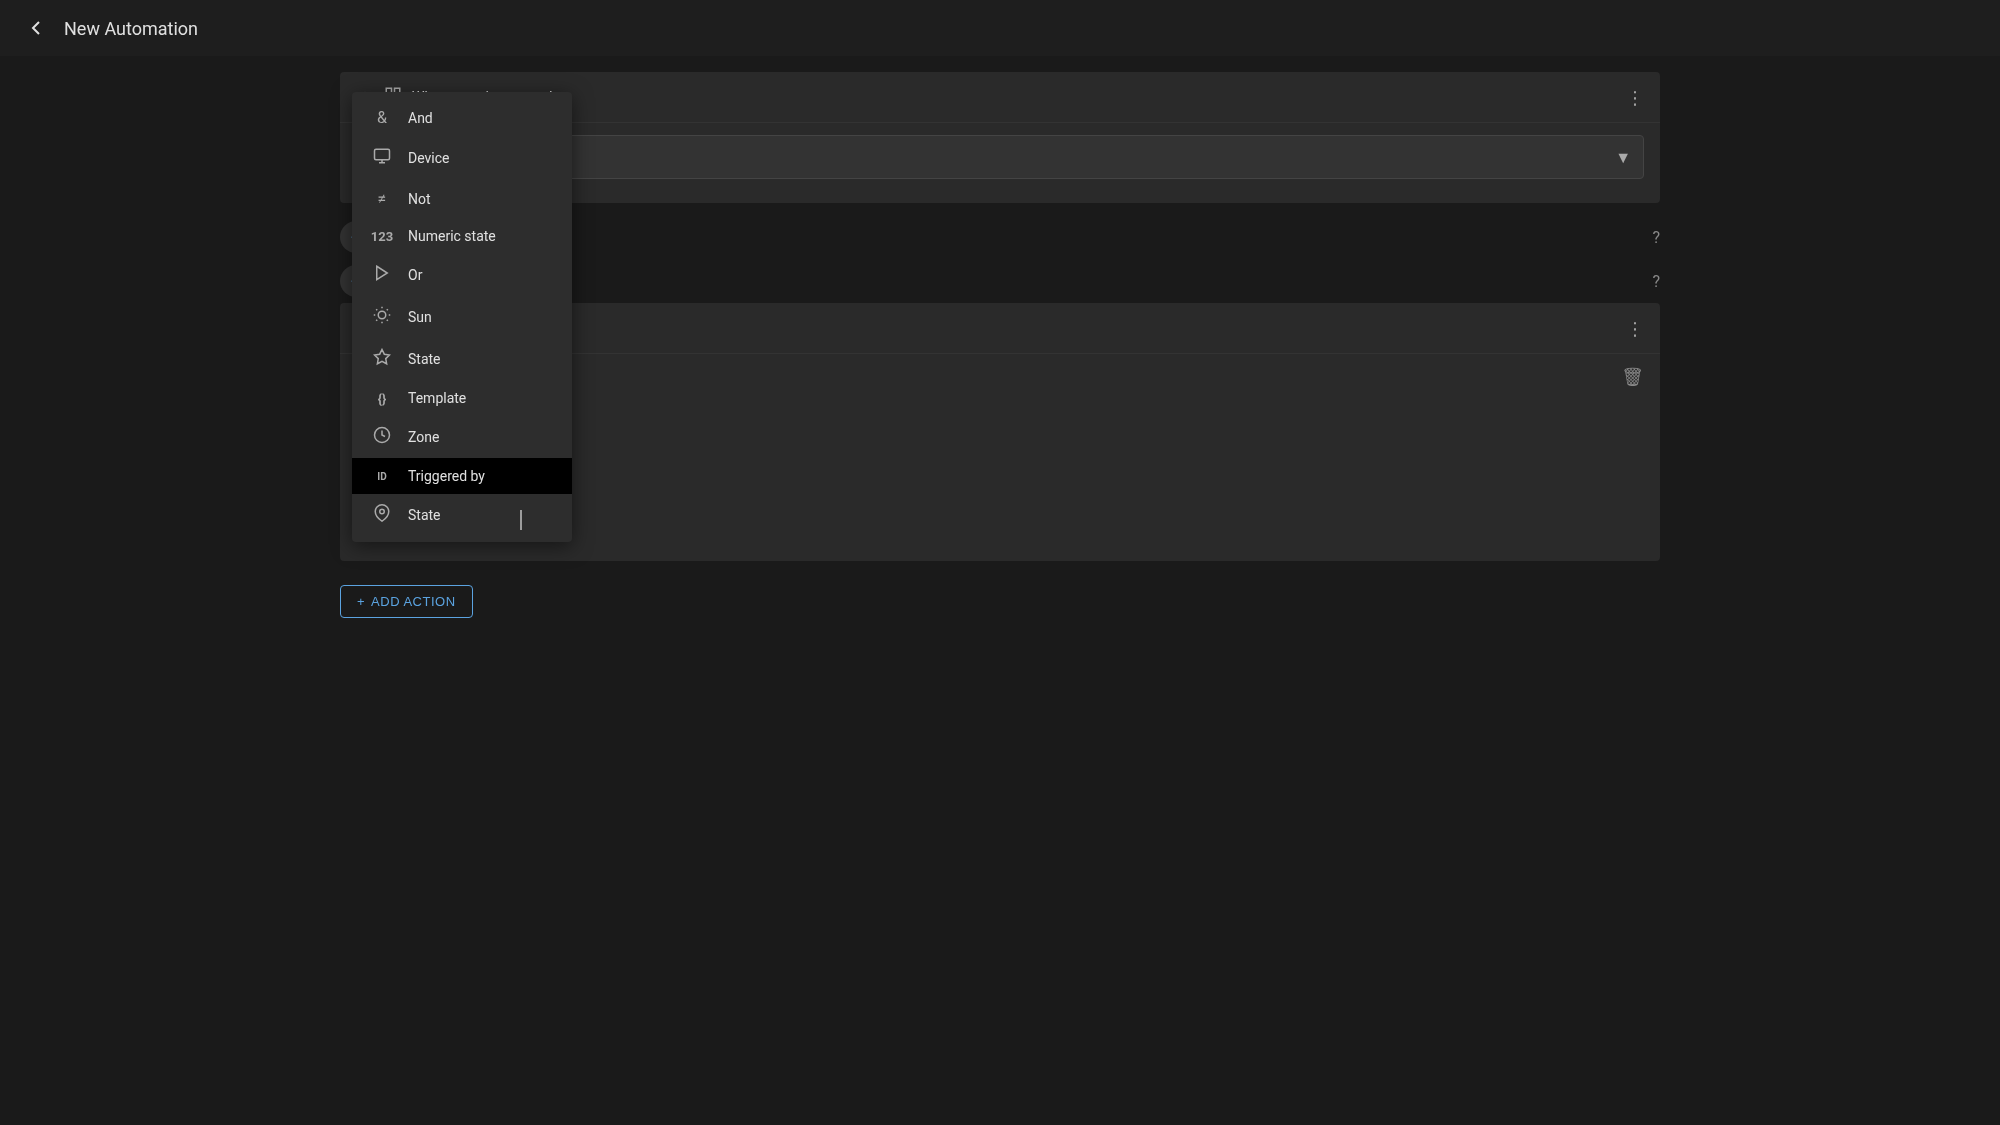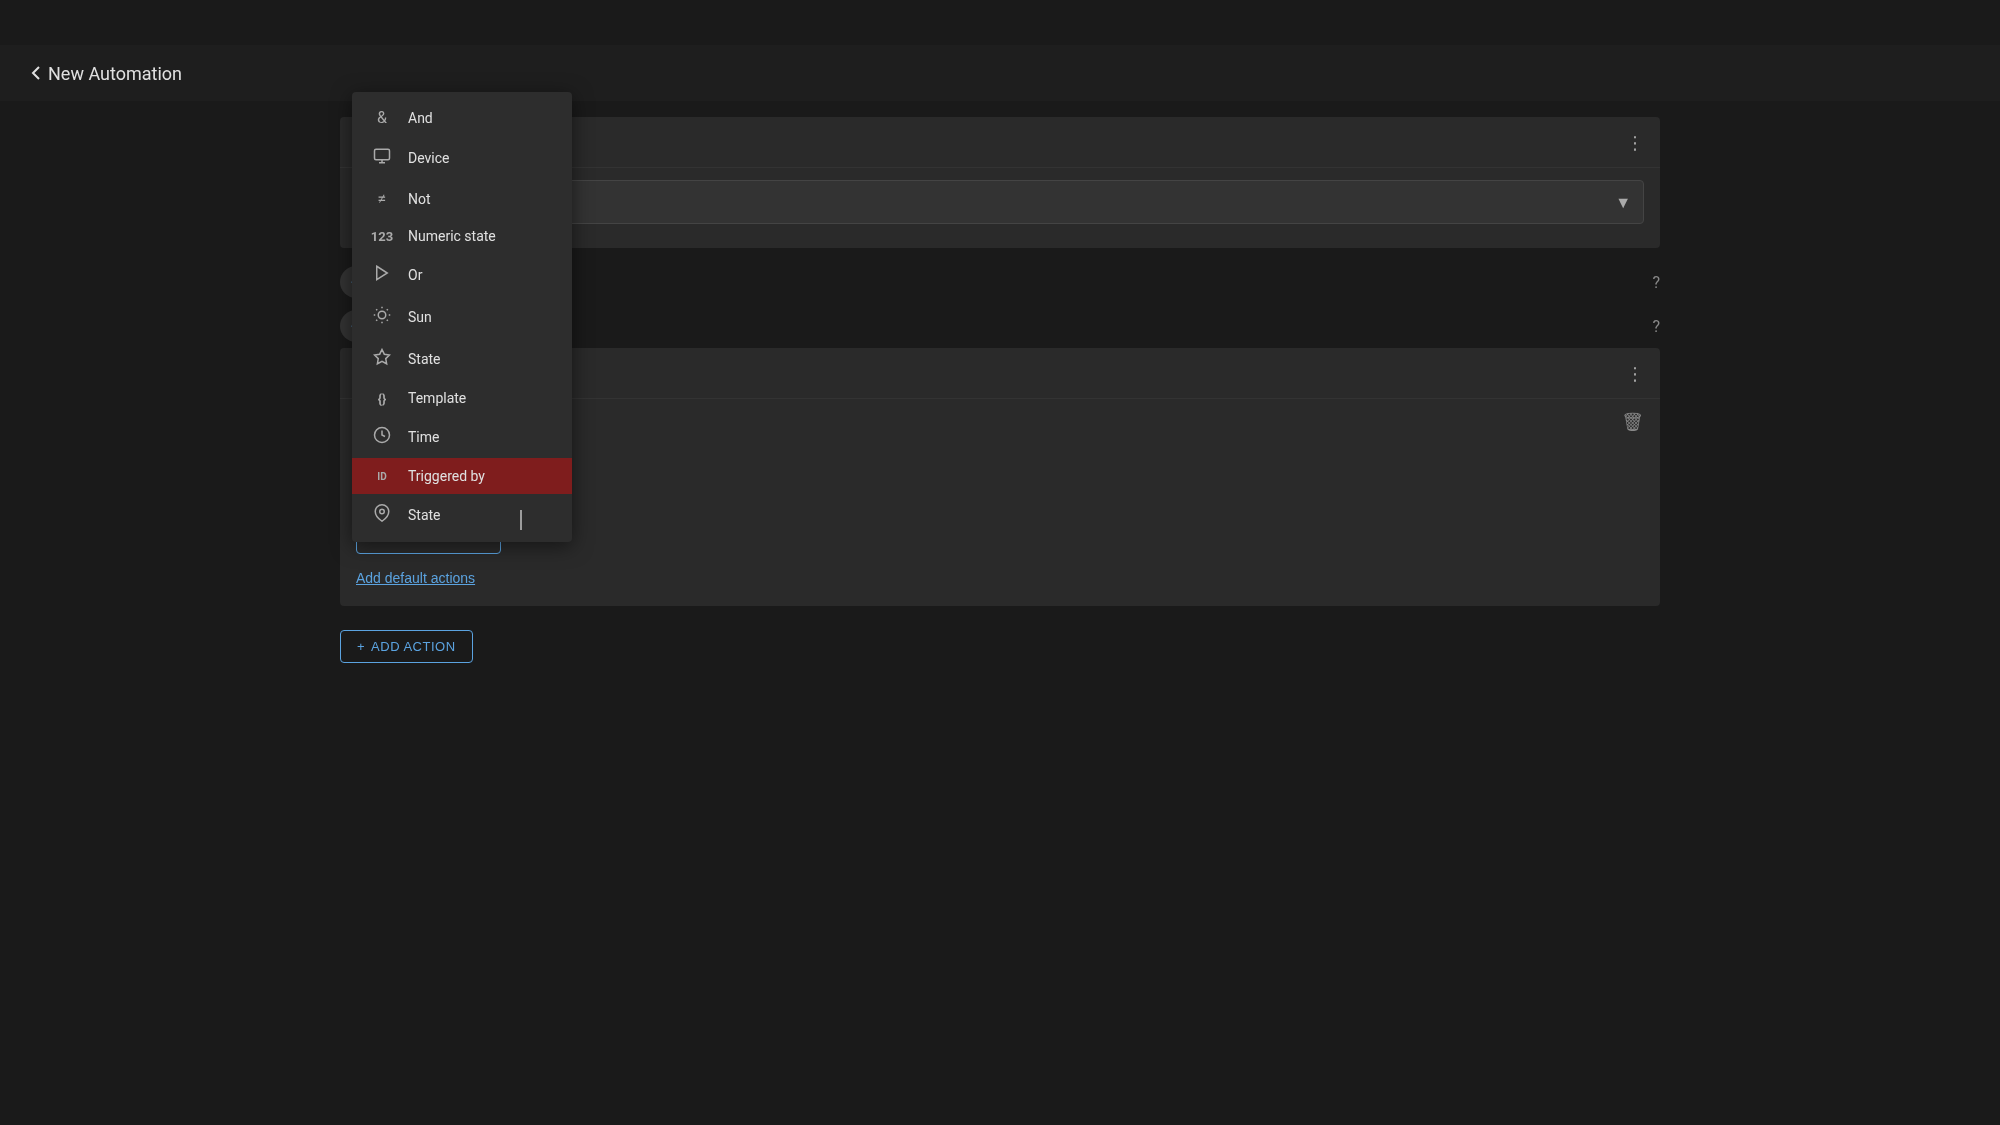--- a/index.html
+++ b/index.html
@@ -14,21 +14,21 @@
       position: relative;
     }
 
     
     .header {
       display: flex;
       align-items: center;
       padding: 16px 24px;
       background: #1e1e1e;
       height: 56px;
-      margin-top: 45px;
+      gap: 16px;
     }
     .back-btn {
       cursor: pointer;
       color: #e0e0e0;
       font-size: 20px;
       display: flex;
       align-items: center;
     }
     .page-title {
       font-size: 18px;
@@ -390,24 +390,24 @@
     <span>Template</span>
   </div>
 
   <div class="dropdown-item">
     <span class="dropdown-icon">
       <svg width="18" height="18" viewBox="0 0 24 24" fill="none" stroke="#aaa" stroke-width="2">
         <circle cx="12" cy="12" r="10"></circle>
           <polyline points="12 6 12 12 16 14"></polyline>
       </svg>
     </span>
-    <span>Time</span>
-  </div>
-
-  <div class="dropdown-item hovered" style="background:#7f1d1d;align-items:center;">
+    <span>Zone</span>
+  </div>
+
+  <div class="dropdown-item hovered" style="background:#000000;align-items:center;">
     <span class="dropdown-icon" style="font-size:10px; font-weight:bold; color:#aaa;">ID</span>
     <span>Triggered by</span>
   </div>
 
   <div class="dropdown-item">
     <span class="dropdown-icon">
       <svg width="18" height="18" viewBox="0 0 24 24" fill="none" stroke="#aaa" stroke-width="2">
         <path d="M21 10c0 7-9 13-9 13s-9-6-9-13a9 9 0 0 1 18 0z"></path>
           <circle cx="12" cy="10" r="3"></circle>
       </svg>

